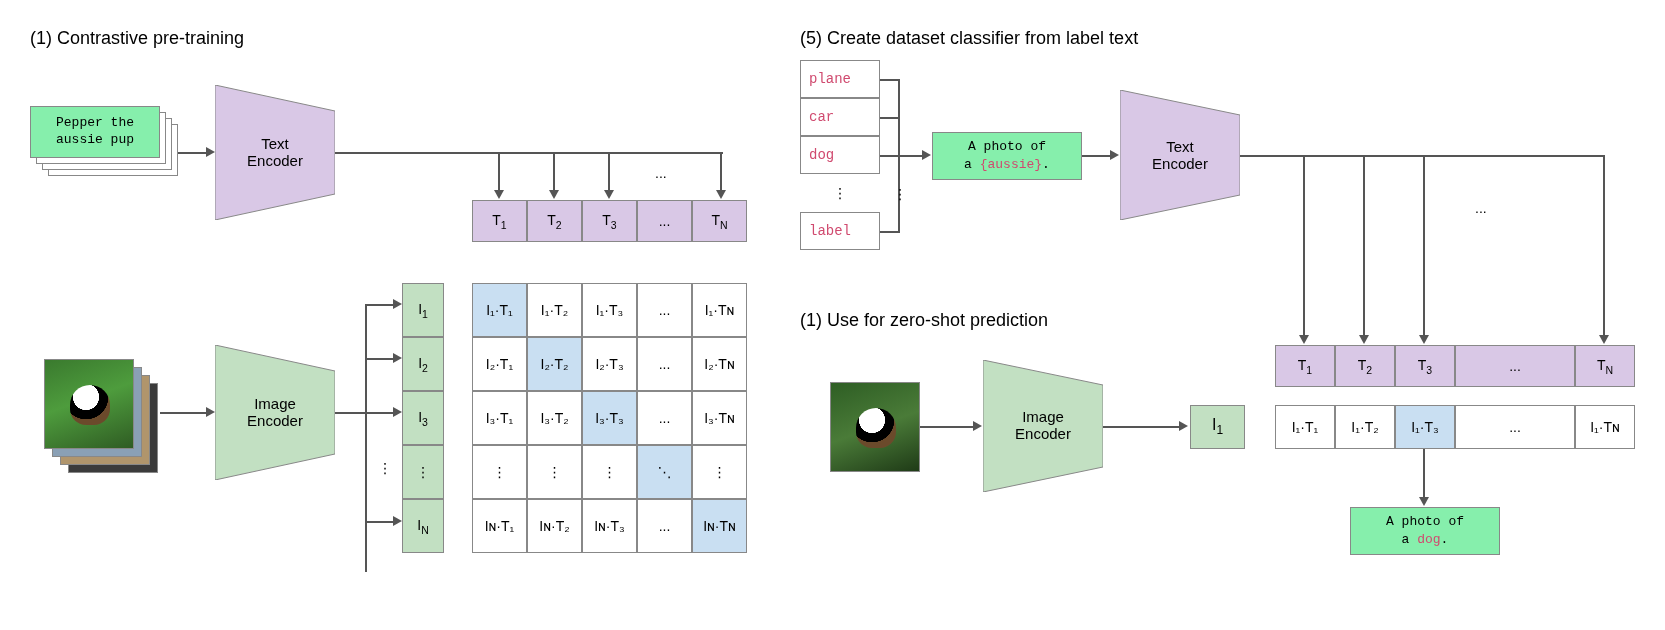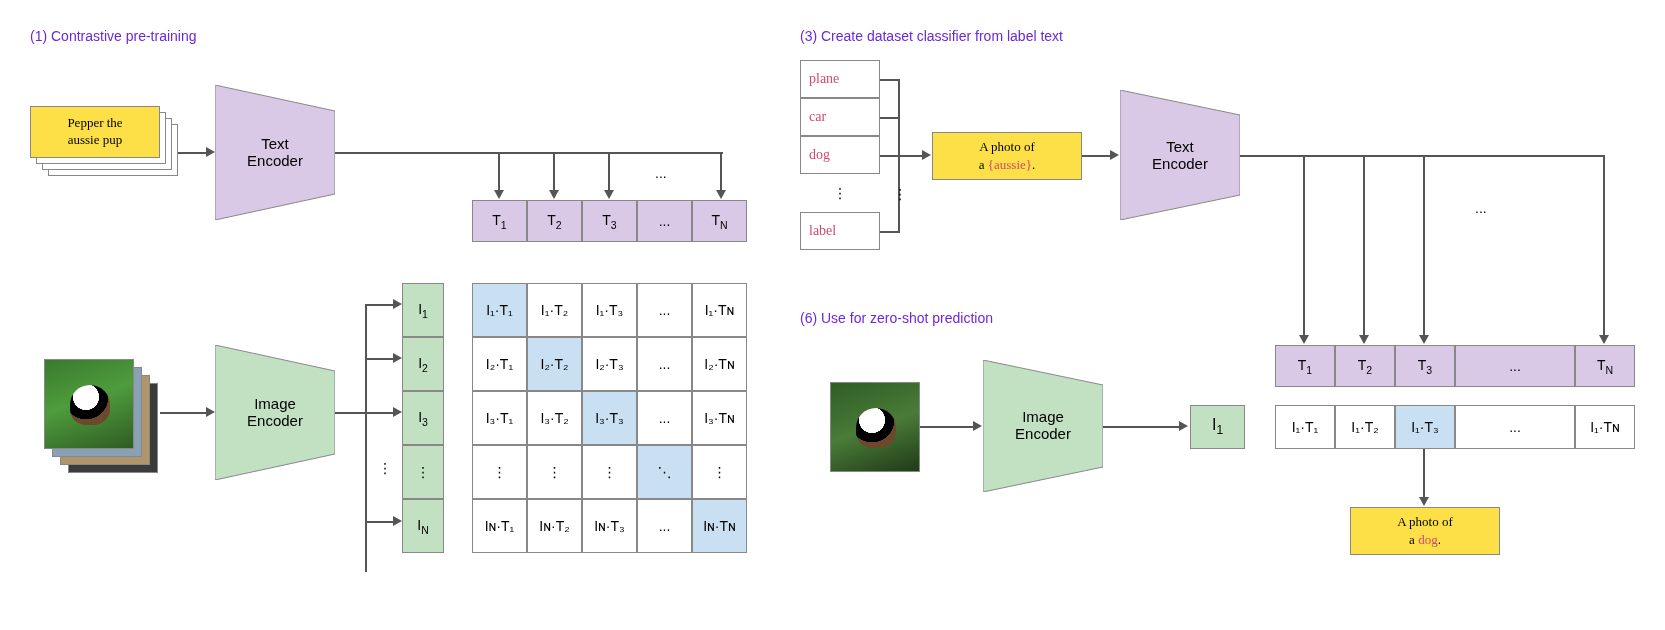--- a/index.html
+++ b/index.html
@@ -1,19 +1,19 @@
 <!DOCTYPE html>
 <html><head>
 <meta charset="utf-8">
 <style>
   * { box-sizing: border-box; margin: 0; padding: 0; }
   body { background: #fff; font-family: Arial, Helvetica, sans-serif; width: 1665px; height: 630px; position: relative; }
-  .title { position: absolute; font-size: 14px; color: #6d28d9; }
-  .mono { font-family: Liberation Serif, serif; font-size: 13px; }
-  .box { position: absolute; border: 1px solid #888; background: #fde047; display: flex; align-items: center; justify-content: center; text-align: center; }
+  .title { position: absolute; font-size: 18px; color: #000000; }
+  .mono { font-family: Liberation Mono, monospace; font-size: 13px; }
+  .box { position: absolute; border: 1px solid #888; background: #86efac; display: flex; align-items: center; justify-content: center; text-align: center; }
   .stack-shadow { position: absolute; border: 1px solid #888; background: #fff; }
   .trap { position: absolute; }
   .trap svg { display: block; }
   .trap-label { position: absolute; font-size: 15px; text-align: center; width: 100%; }
   .cell { border: 1px solid #888; display: flex; align-items: center; justify-content: center; font-size: 14px; }
   .purple { background: #d9c8e6; }
   .green  { background: #c2e0c2; }
   .blue   { background: #c9dff2; }
   .sub { font-size: 0.75em; vertical-align: sub; }
   .dots { font-size: 14px; }
@@ -141,21 +141,21 @@
   <div class="cell dots">⋮</div>
   <div class="cell blue dots">⋱</div>
   <div class="cell dots">⋮</div>
   <div class="cell">Iɴ·T₁</div>
   <div class="cell">Iɴ·T₂</div>
   <div class="cell">Iɴ·T₃</div>
   <div class="cell dots">...</div>
   <div class="cell blue">Iɴ·Tɴ</div>
 </div>
 
-<div class="title" style="left:800px;top:28px;">(3) Create dataset classifier from label text</div>
+<div class="title" style="left:800px;top:28px;">(5) Create dataset classifier from label text</div>
 
 <div class="grid mono" style="left:800px;top:60px;grid-template-columns:80px;grid-template-rows:repeat(5,38px);">
   <div class="cell pink-text" style="justify-content:flex-start;padding-left:8px;">plane</div>
   <div class="cell pink-text" style="justify-content:flex-start;padding-left:8px;">car</div>
   <div class="cell pink-text" style="justify-content:flex-start;padding-left:8px;">dog</div>
   <div class="cell dots" style="border:none;">⋮</div>
   <div class="cell pink-text" style="justify-content:flex-start;padding-left:8px;">label</div>
 </div>
 
 <div class="arrow-line" style="left:880px;top:79px;width:18px;height:2px;"></div>
@@ -187,21 +187,21 @@
 <div class="arrow-line" style="left:1303px;top:155px;width:2px;height:182px;"></div>
 <div class="arrow-head down" style="left:1299px;top:335px;"></div>
 <div class="arrow-line" style="left:1363px;top:155px;width:2px;height:182px;"></div>
 <div class="arrow-head down" style="left:1359px;top:335px;"></div>
 <div class="arrow-line" style="left:1423px;top:155px;width:2px;height:182px;"></div>
 <div class="arrow-head down" style="left:1419px;top:335px;"></div>
 <div class="dots" style="position:absolute;left:1475px;top:200px;">...</div>
 <div class="arrow-line" style="left:1603px;top:155px;width:2px;height:182px;"></div>
 <div class="arrow-head down" style="left:1599px;top:335px;"></div>
 
-<div class="title" style="left:800px;top:310px;">(6) Use for zero-shot prediction</div>
+<div class="title" style="left:800px;top:310px;">(1) Use for zero-shot prediction</div>
 
 <div class="img-dog" style="left:830px;top:382px;background:linear-gradient(160deg,#2e5e24 0%,#4a7b38 50%,#1f3b17 100%);"></div>
 
 <div class="arrow-line" style="left:920px;top:426px;width:55px;height:2px;"></div>
 <div class="arrow-head right" style="left:973px;top:421px;"></div>
 
 <div class="trap" style="left:983px;top:360px;">
   <svg width="120" height="132">
       <polygon points="0,0 120,25 120,107 0,132" fill="#c2e0c2" stroke="#888"></polygon>
     </svg>

